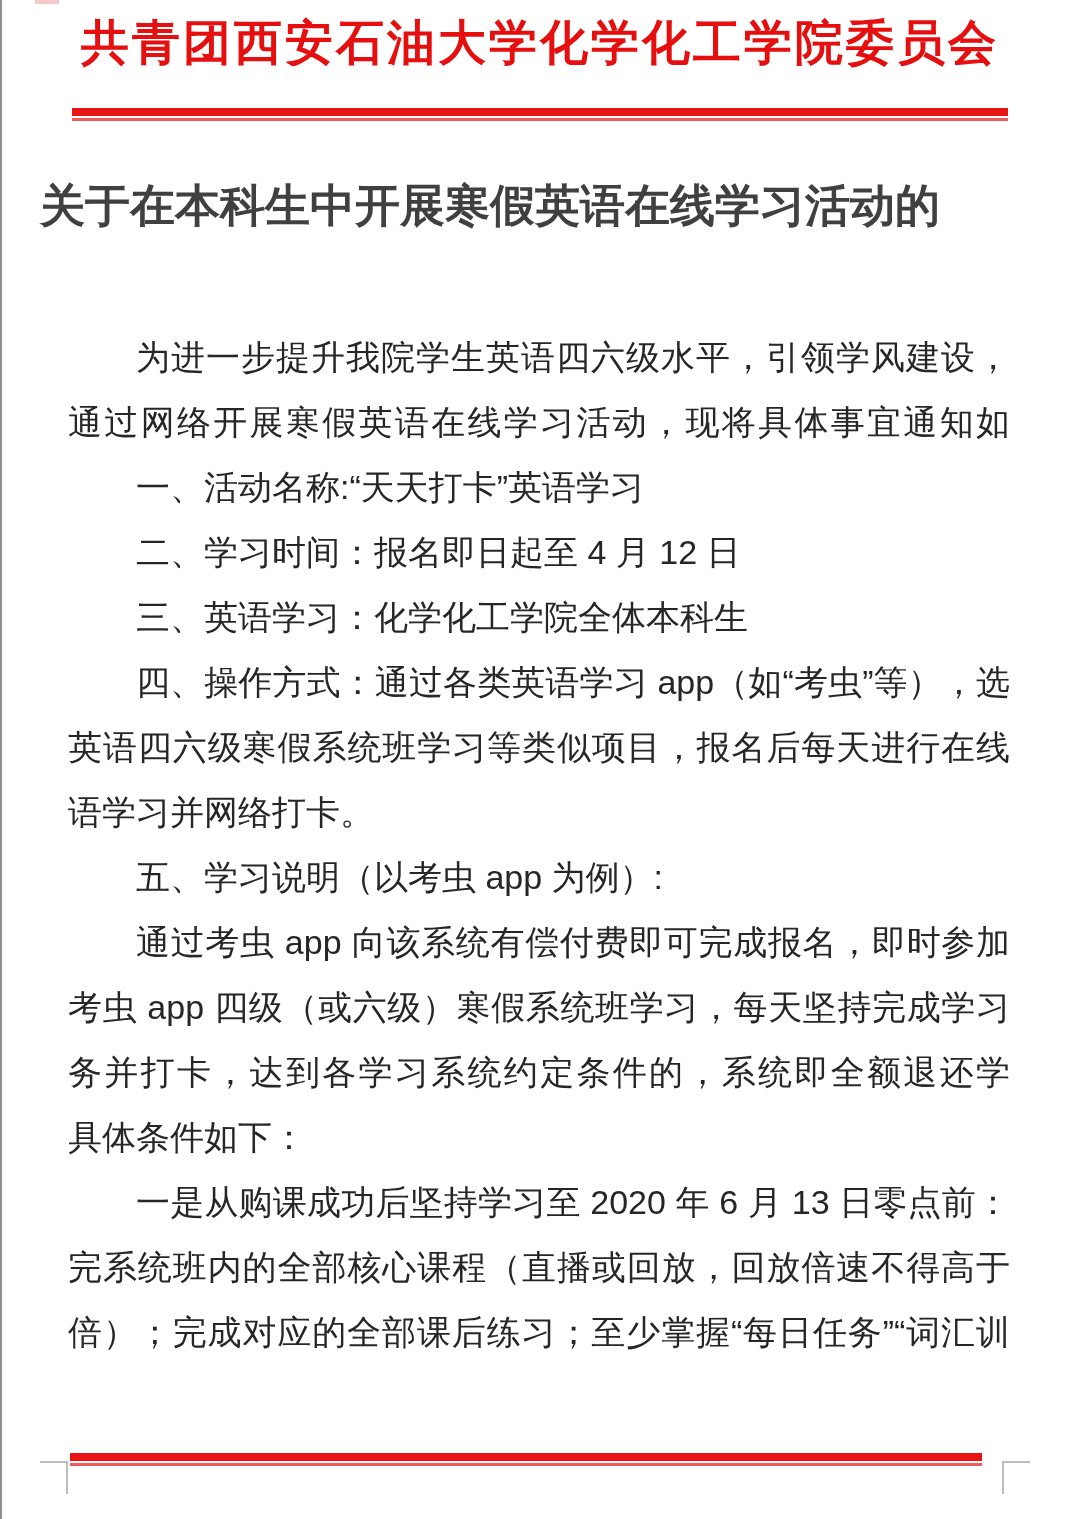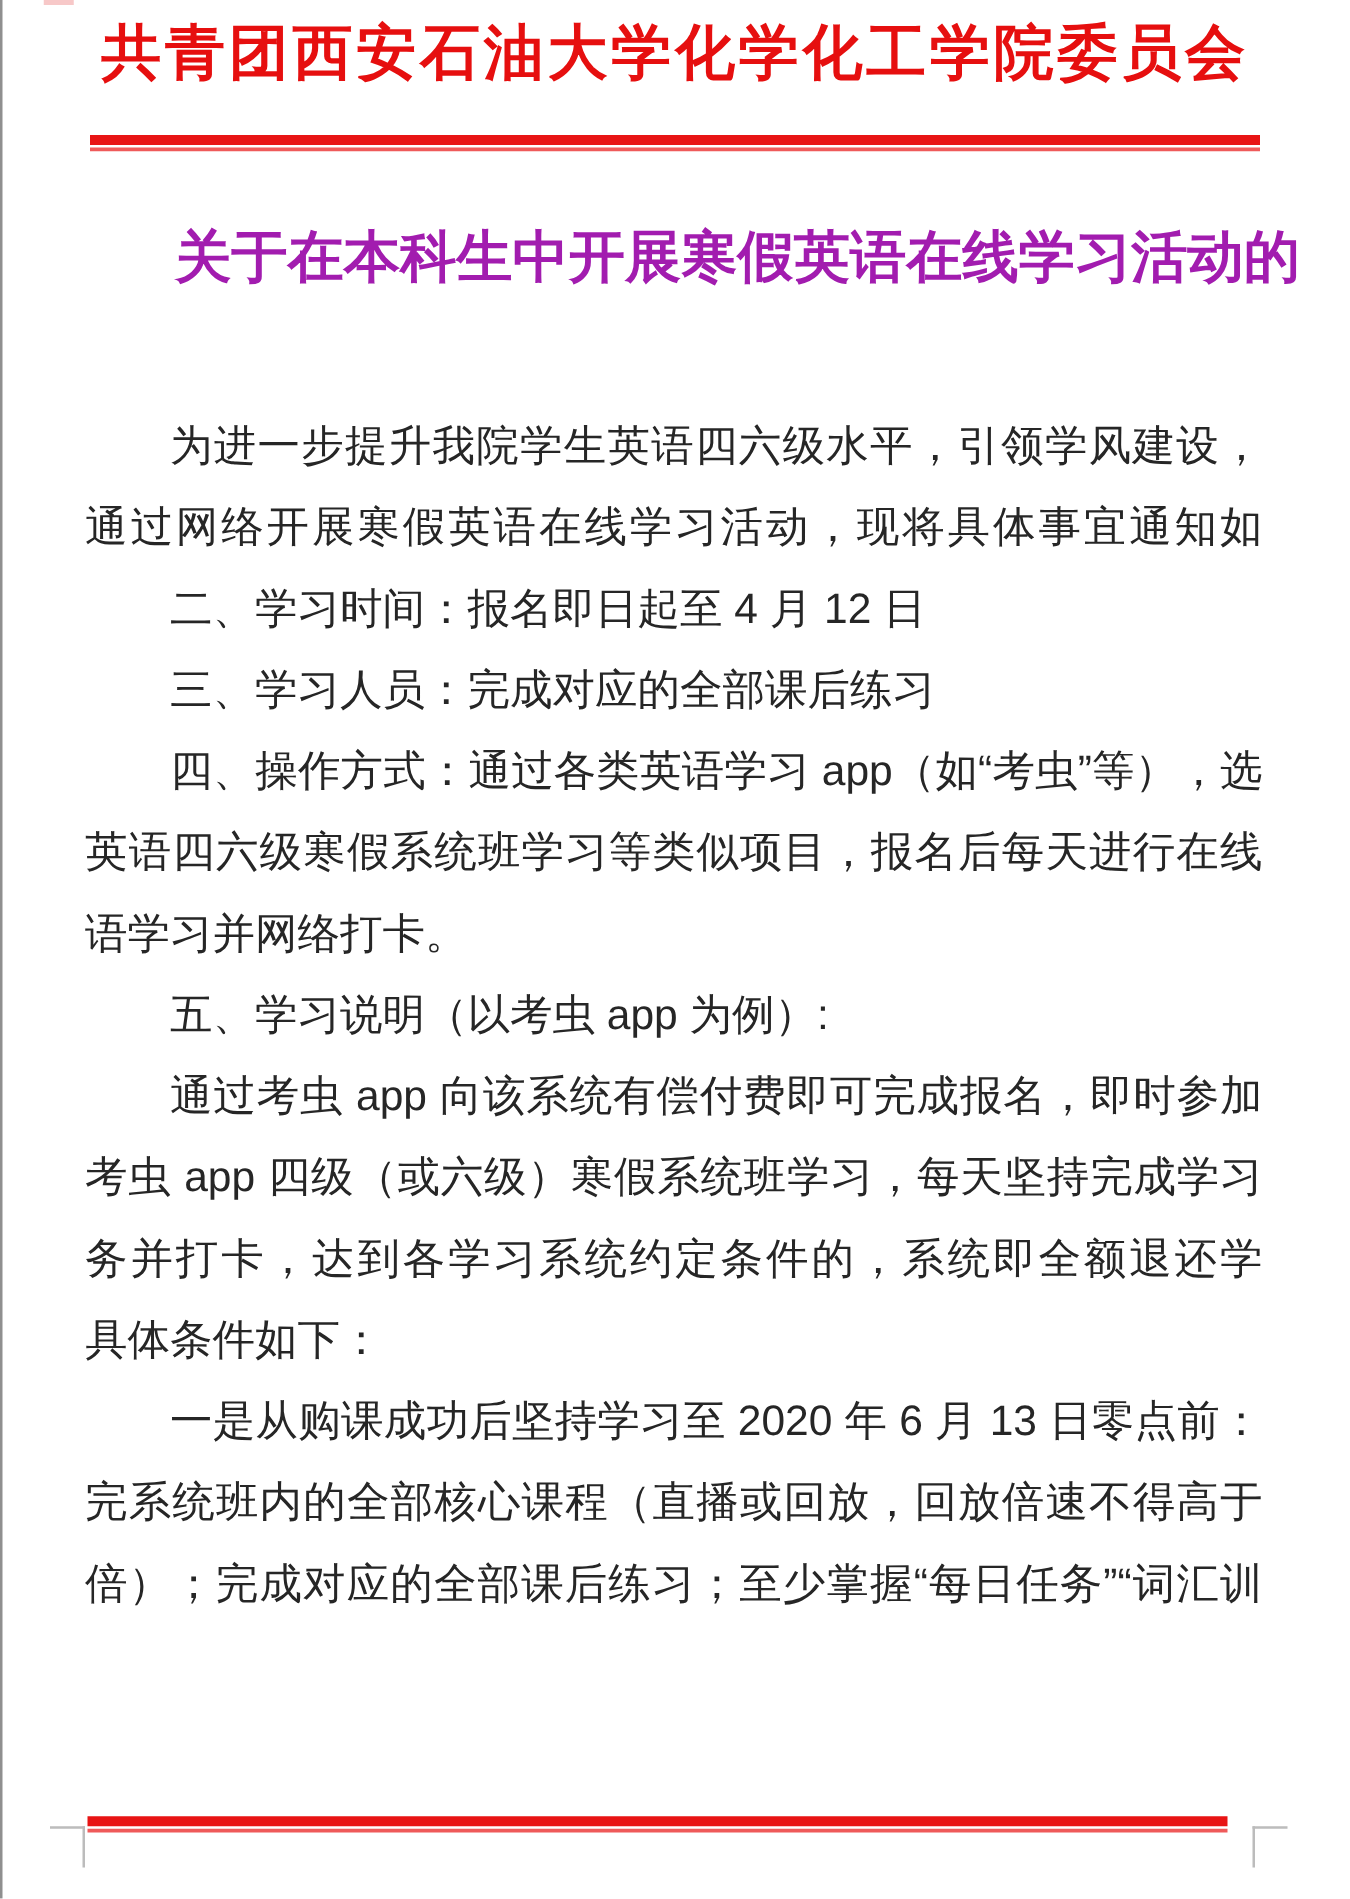--- a/index.html
+++ b/index.html
@@ -53,25 +53,25 @@
     width: 936px;
   }
   .red-rule.bottom {
     left: 70px; top: 1453px;
     width: 912px;
   }
   .doc-title {
     position: absolute;
     left: 40px; top: 170px;
     width: 1000px;
-    text-align: right;
+    text-align: left;
     font-size: 45px;
     font-weight: bold;
     line-height: 72px;
-    color: #a21caf;
+    color: #404040;
   }
   .doc-body {
     position: absolute;
     left: 68px; top: 325px;
     width: 942px;
     font-size: 34px;
     line-height: 65px;
     color: #262626;
   }
   .line {
@@ -118,22 +118,23 @@
 
   <div class="red-rule top"></div>
 
   <div class="doc-title">
     <div>关于在本科生中开展寒假英语在线学习活动的</div>
   </div>
 
   <div class="doc-body">
     <div class="line indent fill">为进一步提升我院学生英语四六级水平，引领学风建设，拟</div>
     <div class="line fill">通过网络开展寒假英语在线学习活动，现将具体事宜通知如下：</div>
+    <div class="line indent">一、活动名称:“天天打卡”英语学习</div>
     <div class="line indent">二、学习时间：报名即日起至 4 月 12 日</div>
-    <div class="line indent">三、学习人员：完成对应的全部课后练习</div>
+    <div class="line indent">三、英语学习：化学化工学院全体本科生</div>
     <div class="line indent fill">四、操作方式：通过各类英语学习 app（如“考虫”等），选择</div>
     <div class="line fill">英语四六级寒假系统班学习等类似项目，报名后每天进行在线英</div>
     <div class="line">语学习并网络打卡。</div>
     <div class="line indent">五、学习说明（以考虫 app 为例）:</div>
     <div class="line indent fill">通过考虫 app 向该系统有偿付费即可完成报名，即时参加在</div>
     <div class="line fill">考虫 app 四级（或六级）寒假系统班学习，每天坚持完成学习任</div>
     <div class="line fill">务并打卡，达到各学习系统约定条件的，系统即全额退还学费，</div>
     <div class="line">具体条件如下：</div>
     <div class="line indent fill">一是从购课成功后坚持学习至 2020 年 6 月 13 日零点前：听</div>
     <div class="line fill">完系统班内的全部核心课程（直播或回放，回放倍速不得高于 1.3</div>

